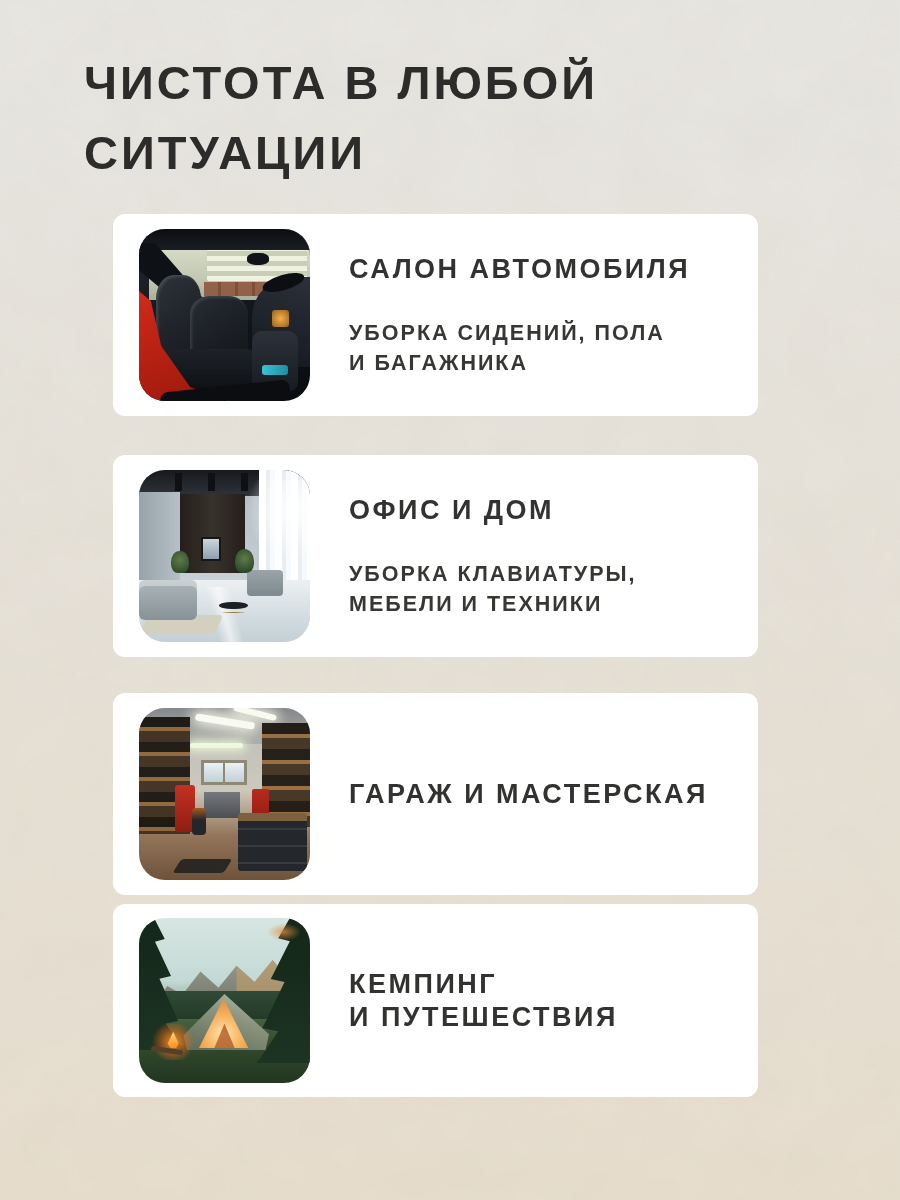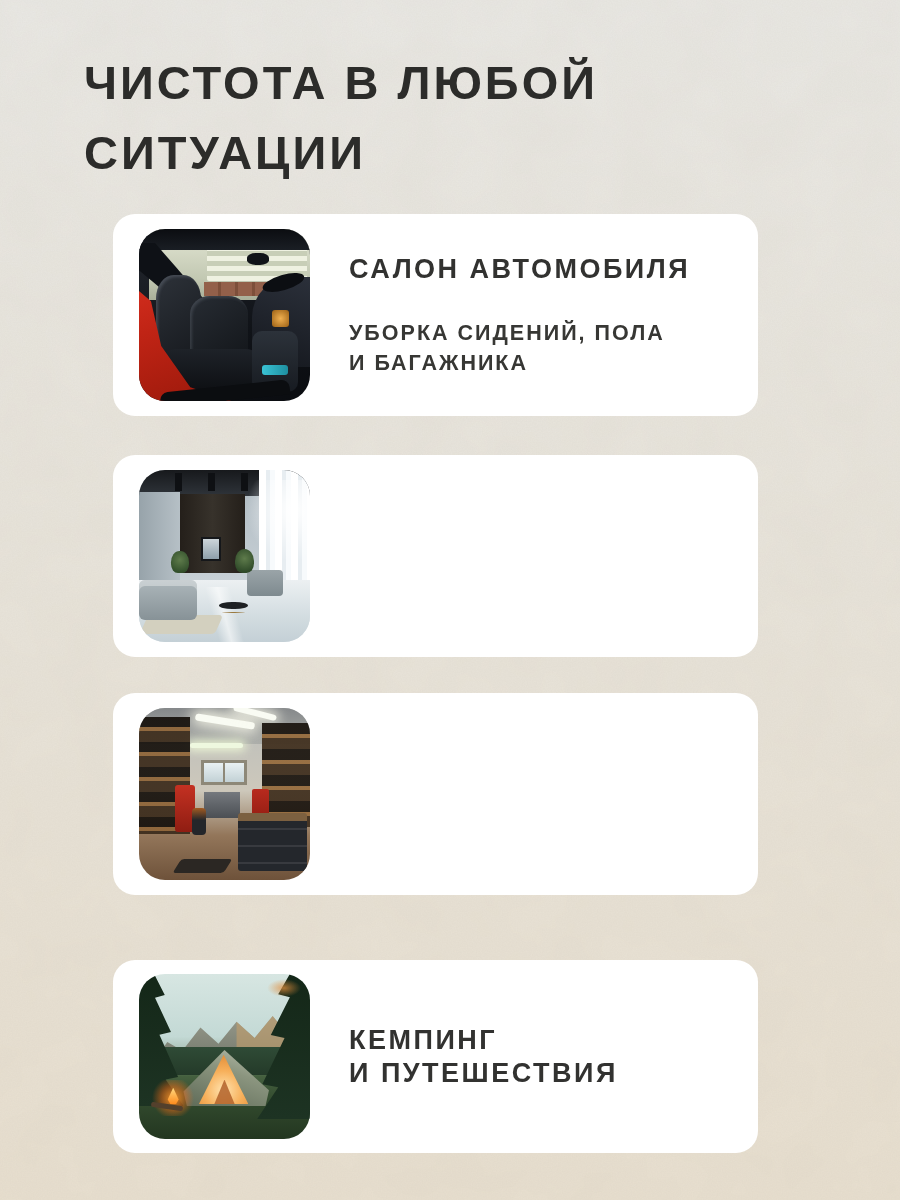--- a/index.html
+++ b/index.html
@@ -24,26 +24,26 @@
     z-index:1;pointer-events:none;
   }
   .page-title{
     position:absolute;left:84px;top:48px;z-index:2;
     font-size:47px;line-height:70px;font-weight:bold;
     letter-spacing:3px;color:var(--title-color);
     white-space:pre-line;text-transform:uppercase;
   }
   .card{
     position:absolute;left:113px;width:645px;height:202px;z-index:2;
-    background:var(--card-bg);border-radius:22px;
+    background:var(--card-bg);border-radius:12px;
   }
   .card-1{top:214px;}
   .card-2{top:455px;}
   .card-3{top:693px;}
-  .card-4{top:960px;height:193px;}
+  .card-4{top:904px;height:193px;}
   .photo{
     position:absolute;left:26px;top:15px;width:171px;height:172px;
     border-radius:26px;overflow:hidden;
   }
   .card-4 .photo{top:14px;height:165px;}
   .photo > div{position:absolute;}
   .card-text{
     position:absolute;left:236px;right:22px;top:0;bottom:0;
     display:flex;flex-direction:column;justify-content:center;
   }
@@ -189,39 +189,45 @@
     <div class="of-glow"></div>
     <div class="of-floor"></div>
     <div class="of-sheen"></div>
     <div class="of-rug"></div>
     <div class="of-sofa-left"></div>
     <div class="of-sofa-right"></div>
     <div class="of-plant1"></div>
     <div class="of-plant2"></div>
     <div class="of-table"></div>
   </div>
+  <div class="card-text">
+    <div class="card-title">ОФИС И ДОМ</div>
+    <div class="card-subtitle">УБОРКА КЛАВИАТУРЫ,
+МЕБЕЛИ И ТЕХНИКИ</div>
+  </div>
 </section>
 
 <section class="card card-3">
   <div class="photo p-garage">
     <div class="ga-ceiling"></div>
     <div class="ga-light1"></div>
     <div class="ga-light2"></div>
     <div class="ga-light3"></div>
     <div class="ga-window"></div>
     <div class="ga-shelf-left"></div>
     <div class="ga-shelf-right"></div>
     <div class="ga-red-cab-left"></div>
     <div class="ga-red-cab-right"></div>
     <div class="ga-bench-mid"></div>
     <div class="ga-stool"></div>
     <div class="ga-workbench"></div>
     <div class="ga-mat"></div>
   </div>
   <div class="card-text">
+    <div class="card-title">ГАРАЖ И МАСТЕРСКАЯ</div>
   </div>
 </section>
 
 <section class="card card-4">
   <div class="photo p-camp">
     <div class="cp-mountain"></div>
     <div class="cp-mountain-lit"></div>
     <div class="cp-forest"></div>
     <div class="cp-tree-left"></div>
     <div class="cp-tree-right"></div>

